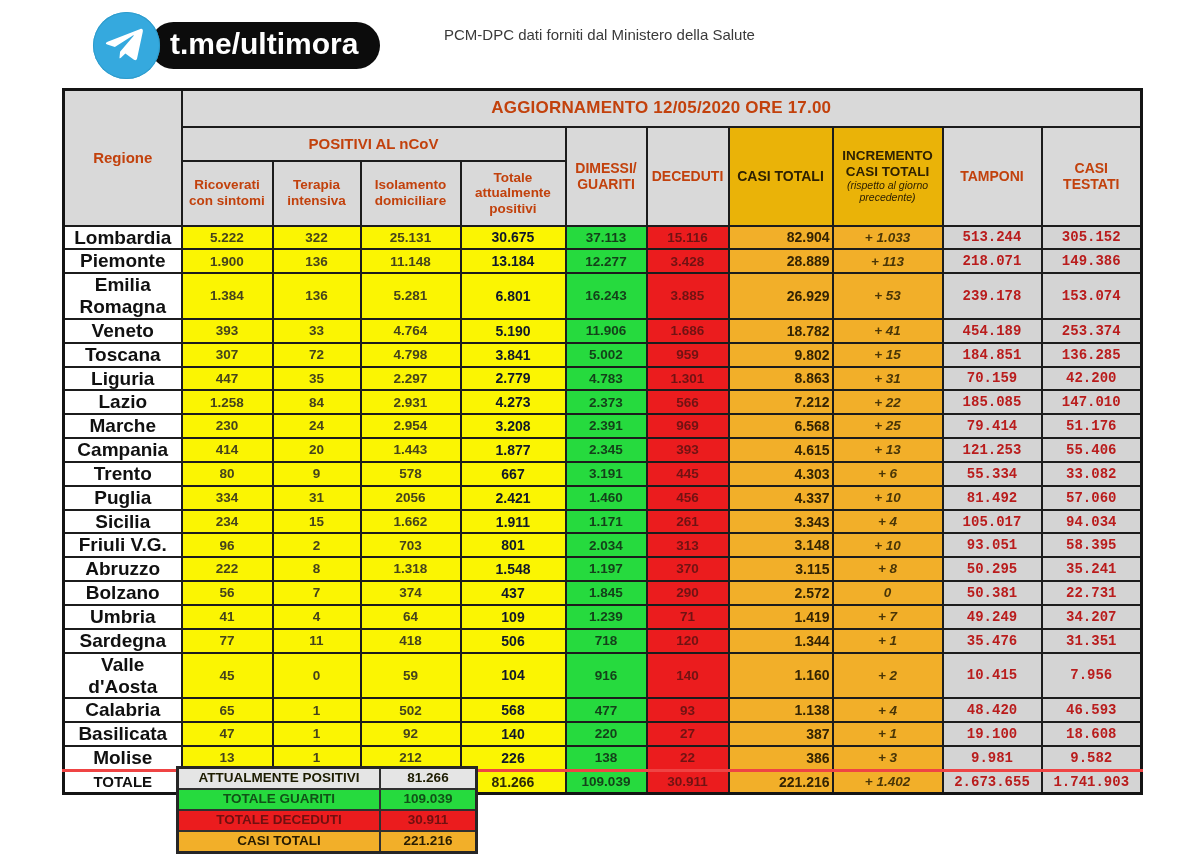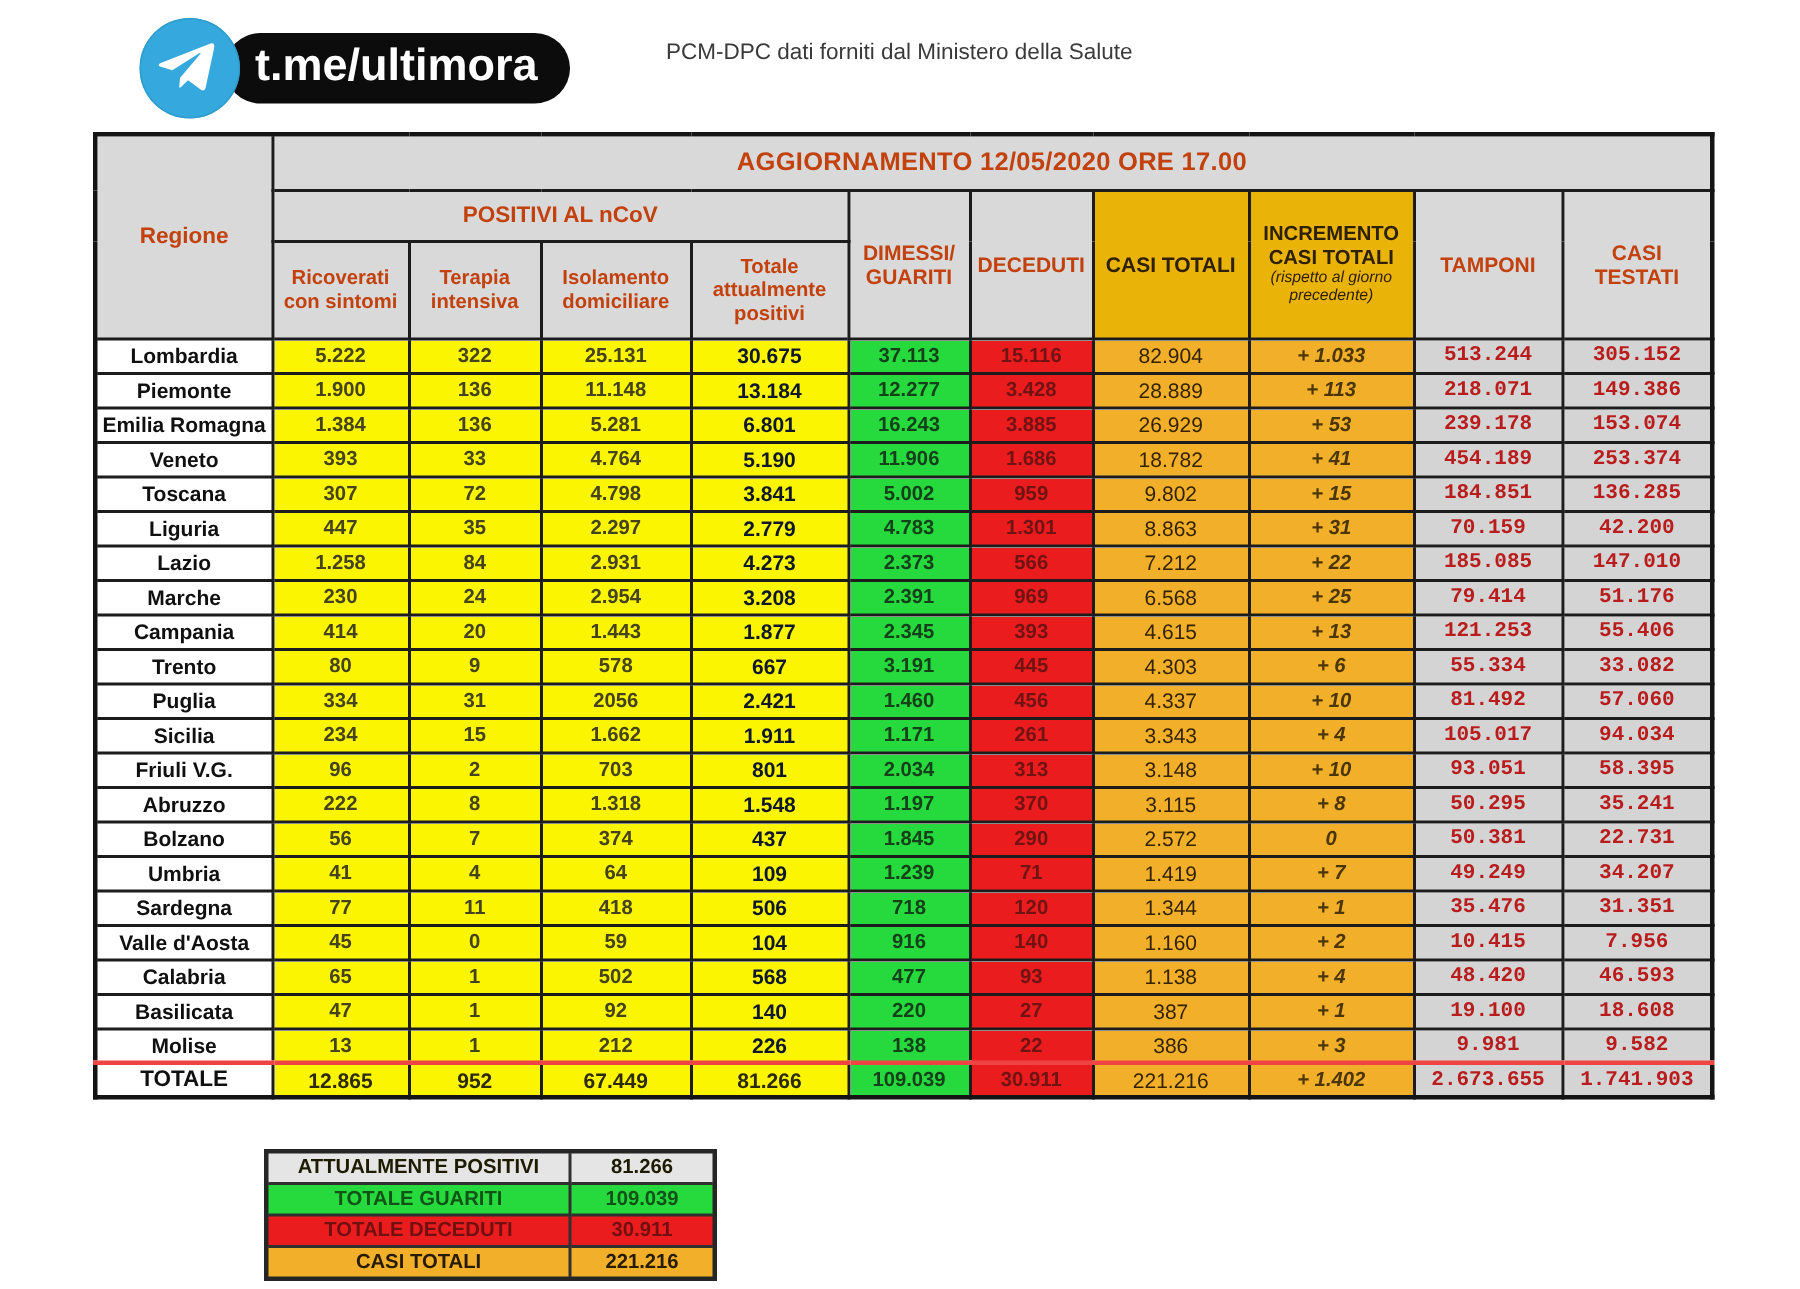--- a/index.html
+++ b/index.html
@@ -37,27 +37,27 @@
   .title-cell{font-size:17px;letter-spacing:.2px;}
   .regione-head{font-size:15px;}
   .group-head{font-size:15px;}
   .sub-head{font-size:13.5px;line-height:1.22;}
   .col-head{font-size:14px;}
   .head-orange{background:#eab308;color:#2e2102;}
   .inc-line{display:block;font-size:13.5px;font-weight:bold;line-height:1.15;}
   .inc-note{display:block;font-size:10.5px;font-style:italic;font-weight:500;line-height:1.1;margin-top:1px;}
   .dim-head{white-space:pre-line;}
 
-  .cell-region{background:#ffffff;font-weight:bold;font-size:14px;color:#101010;}
+  .cell-region{background:#ffffff;font-weight:bold;font-size:19px;color:#101010;}
   .cell-yel{background:#fbf502;color:#45431c;font-size:13.5px;font-weight:600;}
   .cell-yel.bold-col{font-weight:bold;color:#0f172a;font-size:14px;}
   .cell-grn{background:#26da3e;color:#14411a;font-weight:bold;font-size:13.5px;}
   .cell-red{background:#eb1c1e;color:#701313;font-weight:bold;font-size:13.5px;}
   .cell-org{background:#f2af29;color:#3f2c05;font-size:14px;}
-  .cell-org.bold-col{font-weight:normal;color:#332303;}
+  .cell-org.bold-col{font-weight:bold;color:#332303;text-align:right;}
   .cell-inc{font-style:italic;font-weight:600;font-size:13.5px;color:#4a3607;}
   .cell-gry{background:#d4d4d4;color:#b91c1c;font-weight:bold;font-size:14px;font-family:Liberation Mono, monospace;}
   tr.total-row td{font-weight:bold;border-top:3px solid #ef4444;}
   tr.total-row .cell-region{font-size:15px;}
   tr.total-row .cell-yel{color:#2c2a08;font-size:14px;}
 
   
   table.summary-table{
     position:absolute;left:176px;top:766px;border-collapse:collapse;
     border:3px solid #262626;table-layout:fixed;

